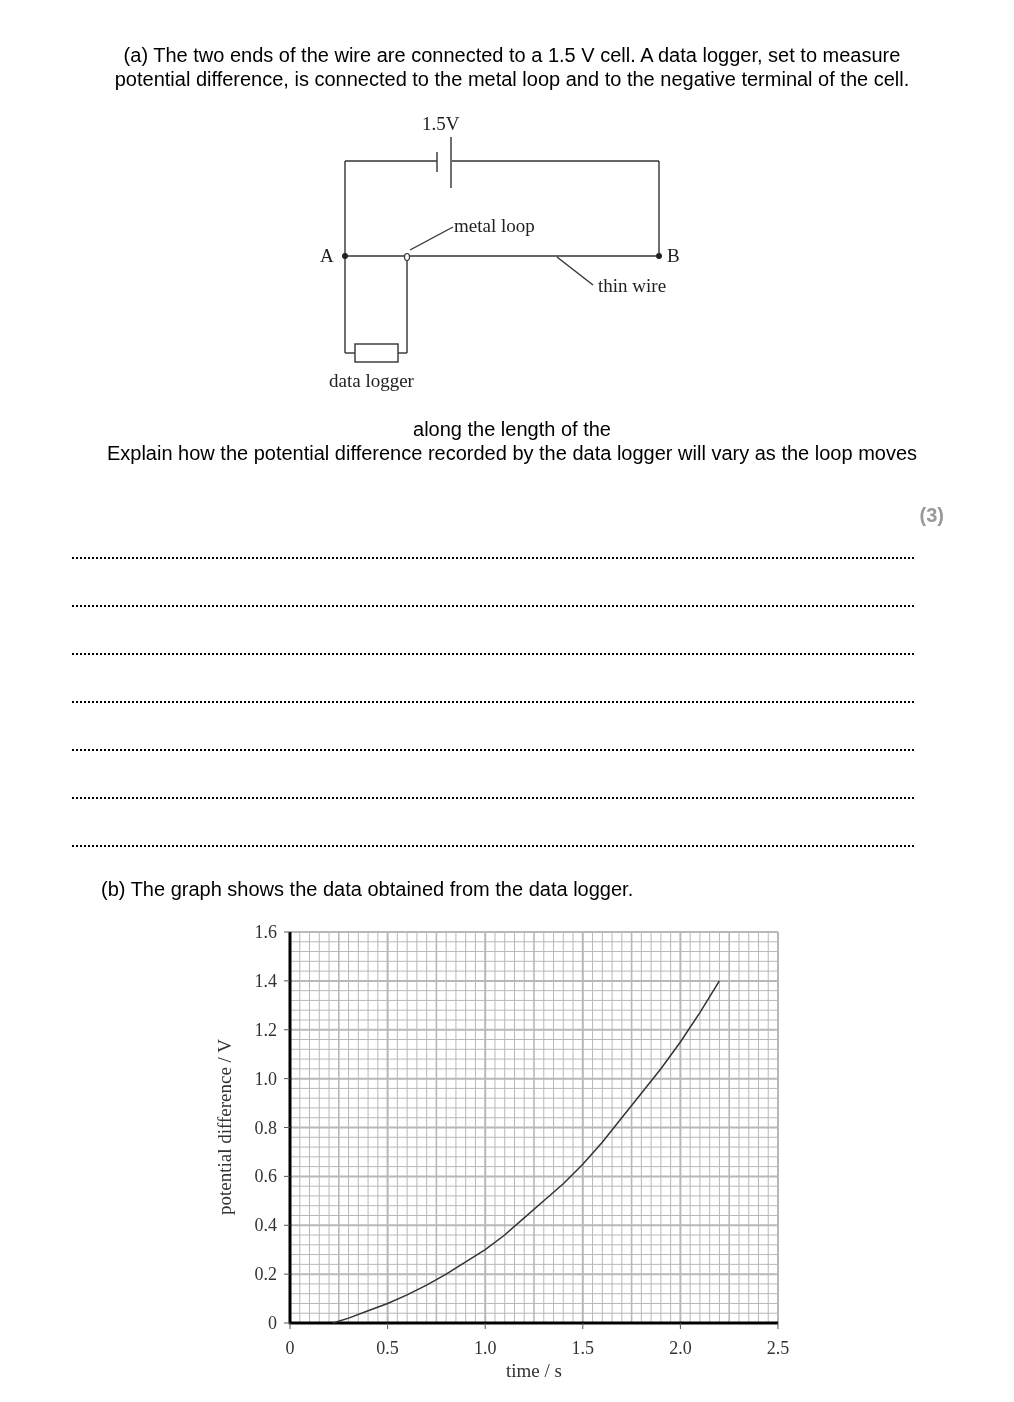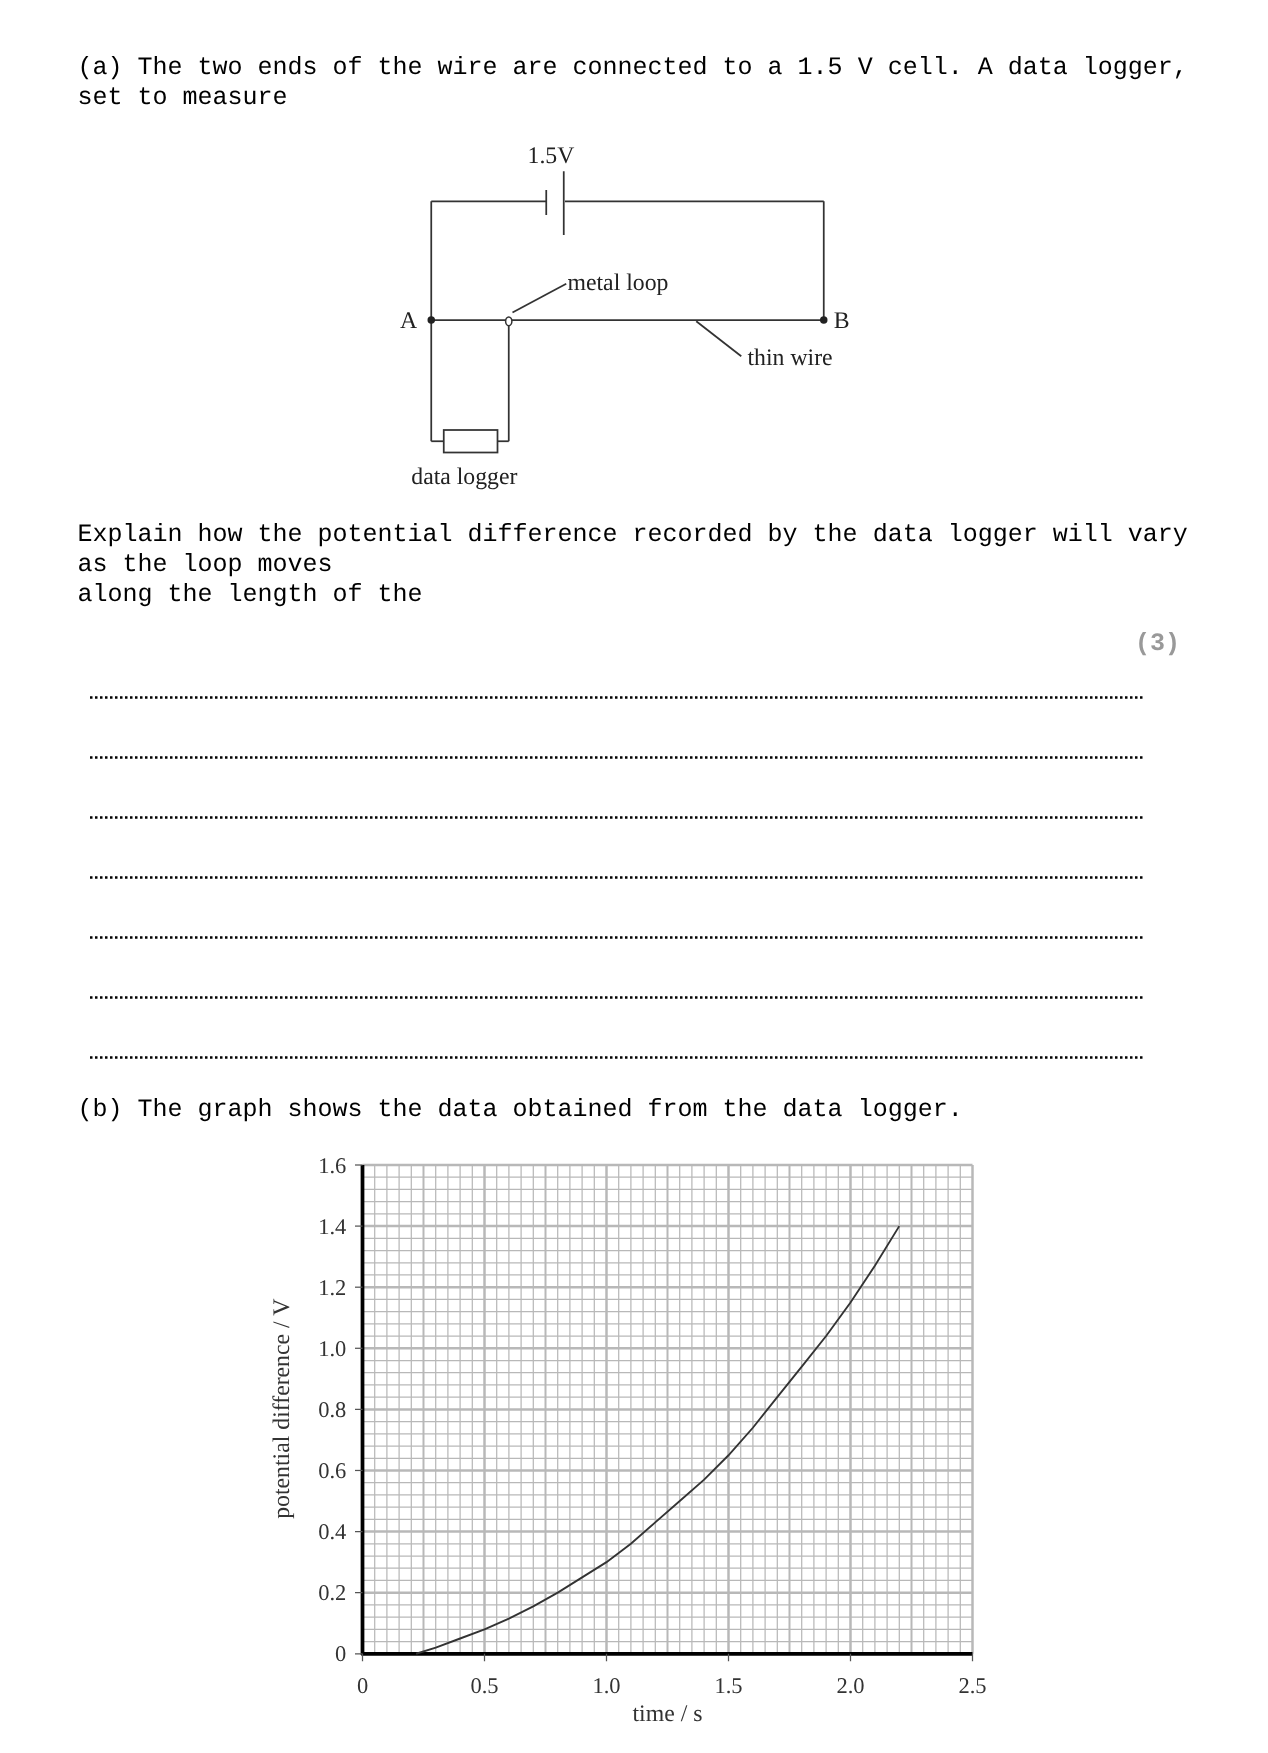--- a/index.html
+++ b/index.html
@@ -1,30 +1,31 @@
 <!DOCTYPE html>
 <html><head>
 <meta charset="utf-8">
 <style>
   html, body { margin:0; padding:0; background:#ffffff; }
   body { width:1014px; height:1402px; position:relative; overflow:hidden; color:#000; }
-  .sans { font-family:Liberation Mono, monospace; }
+  .sans { font-family:Liberation Sans, sans-serif;text-align:center; }
   .txt { position:absolute; left:62px; font-size:20px; line-height:24px; }
   #intro { top:43px; width:900px; }
   #question { top:417px; width:900px; }
   #marks { position:absolute; right:70px; top:504px; font-size:20px; font-weight:bold; color:#999; }
   .dotline { position:absolute; left:72px; width:842px; height:0; border-top:2px dotted #000; }
-  #partb { top:877px; }
+  #partb { top:877px;margin-left:39px; }
   svg text { font-family:"Liberation Serif", serif; }
 </style>
 </head>
 <body>
 
 <div id="intro" class="txt sans">
   <div>(a)  The two ends of the wire are connected to a 1.5 V cell. A data logger, set to measure</div>
+  <div>potential difference, is connected to the metal loop and to the negative terminal of the cell.</div>
 </div>
 
 <svg style="position:absolute;left:300px;top:100px;" width="420" height="300" viewBox="0 0 420 300">
   <g stroke="#333" stroke-width="1.4" fill="none">
 
     <line x1="45" y1="61" x2="137" y2="61"></line>
     <line x1="152" y1="61" x2="359" y2="61"></line>
     <line x1="137" y1="52" x2="137" y2="72"></line>
     <line x1="151" y1="37" x2="151" y2="88"></line>
 
@@ -47,22 +48,22 @@
   <ellipse cx="107" cy="157" rx="2.5" ry="3.5" fill="#fff" stroke="#333" stroke-width="1.2"></ellipse>
   <text x="122" y="30" font-size="19" fill="#222">1.5V</text>
   <text x="20" y="162" font-size="19" fill="#222">A</text>
   <text x="367" y="162" font-size="19" fill="#222">B</text>
   <text x="154" y="132" font-size="19" fill="#222">metal loop</text>
   <text x="298" y="192" font-size="19" fill="#222">thin wire</text>
   <text x="29" y="287" font-size="19" fill="#222">data logger</text>
 </svg>
 
 <div id="question" class="txt sans">
+  <div>along the length of the</div>
   <div>Explain how the potential difference recorded by the data logger will vary as the loop moves</div>
-  <div>along the length of the</div>
 </div>
 <div id="marks" class="sans">(3)</div>
 
 <div id="answer-lines">
     <div class="dotline" style="top: 557px;"></div>
     <div class="dotline" style="top: 605px;"></div>
     <div class="dotline" style="top: 653px;"></div>
     <div class="dotline" style="top: 701px;"></div>
     <div class="dotline" style="top: 749px;"></div>
     <div class="dotline" style="top: 797px;"></div>

